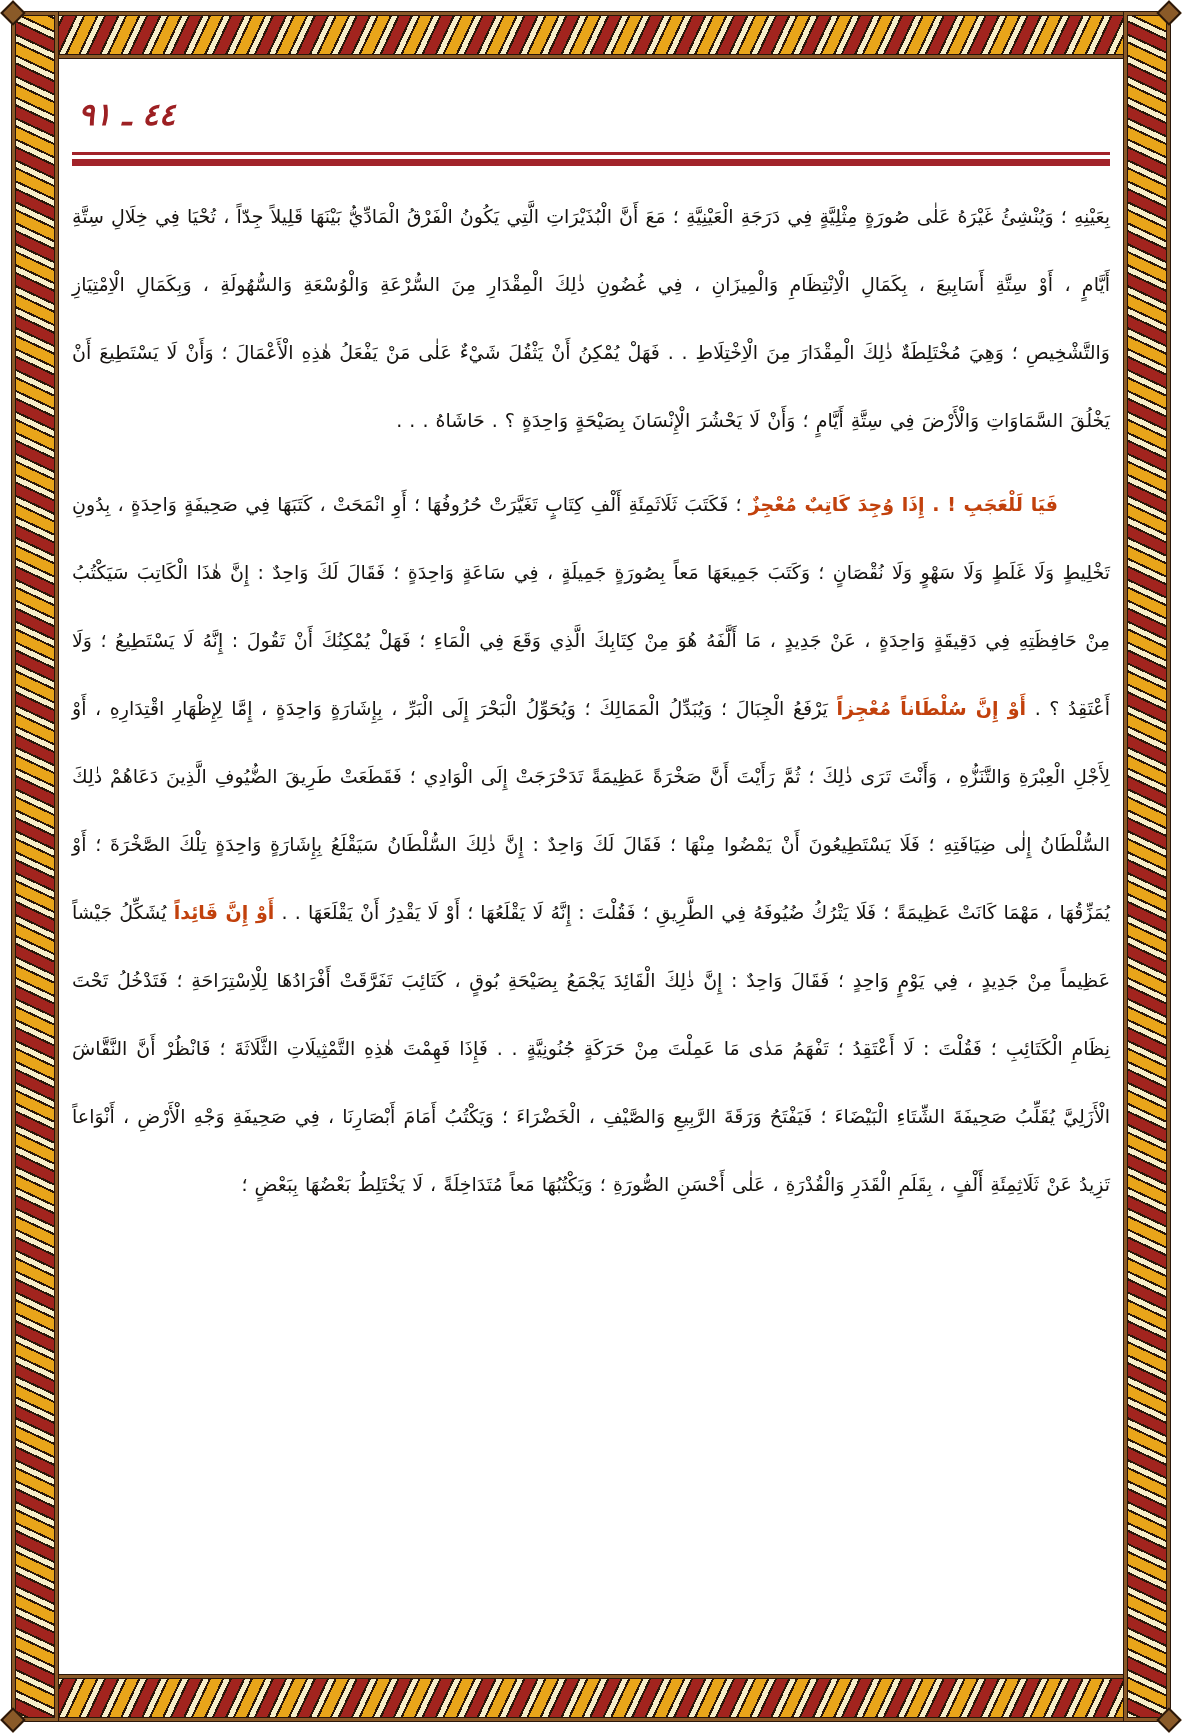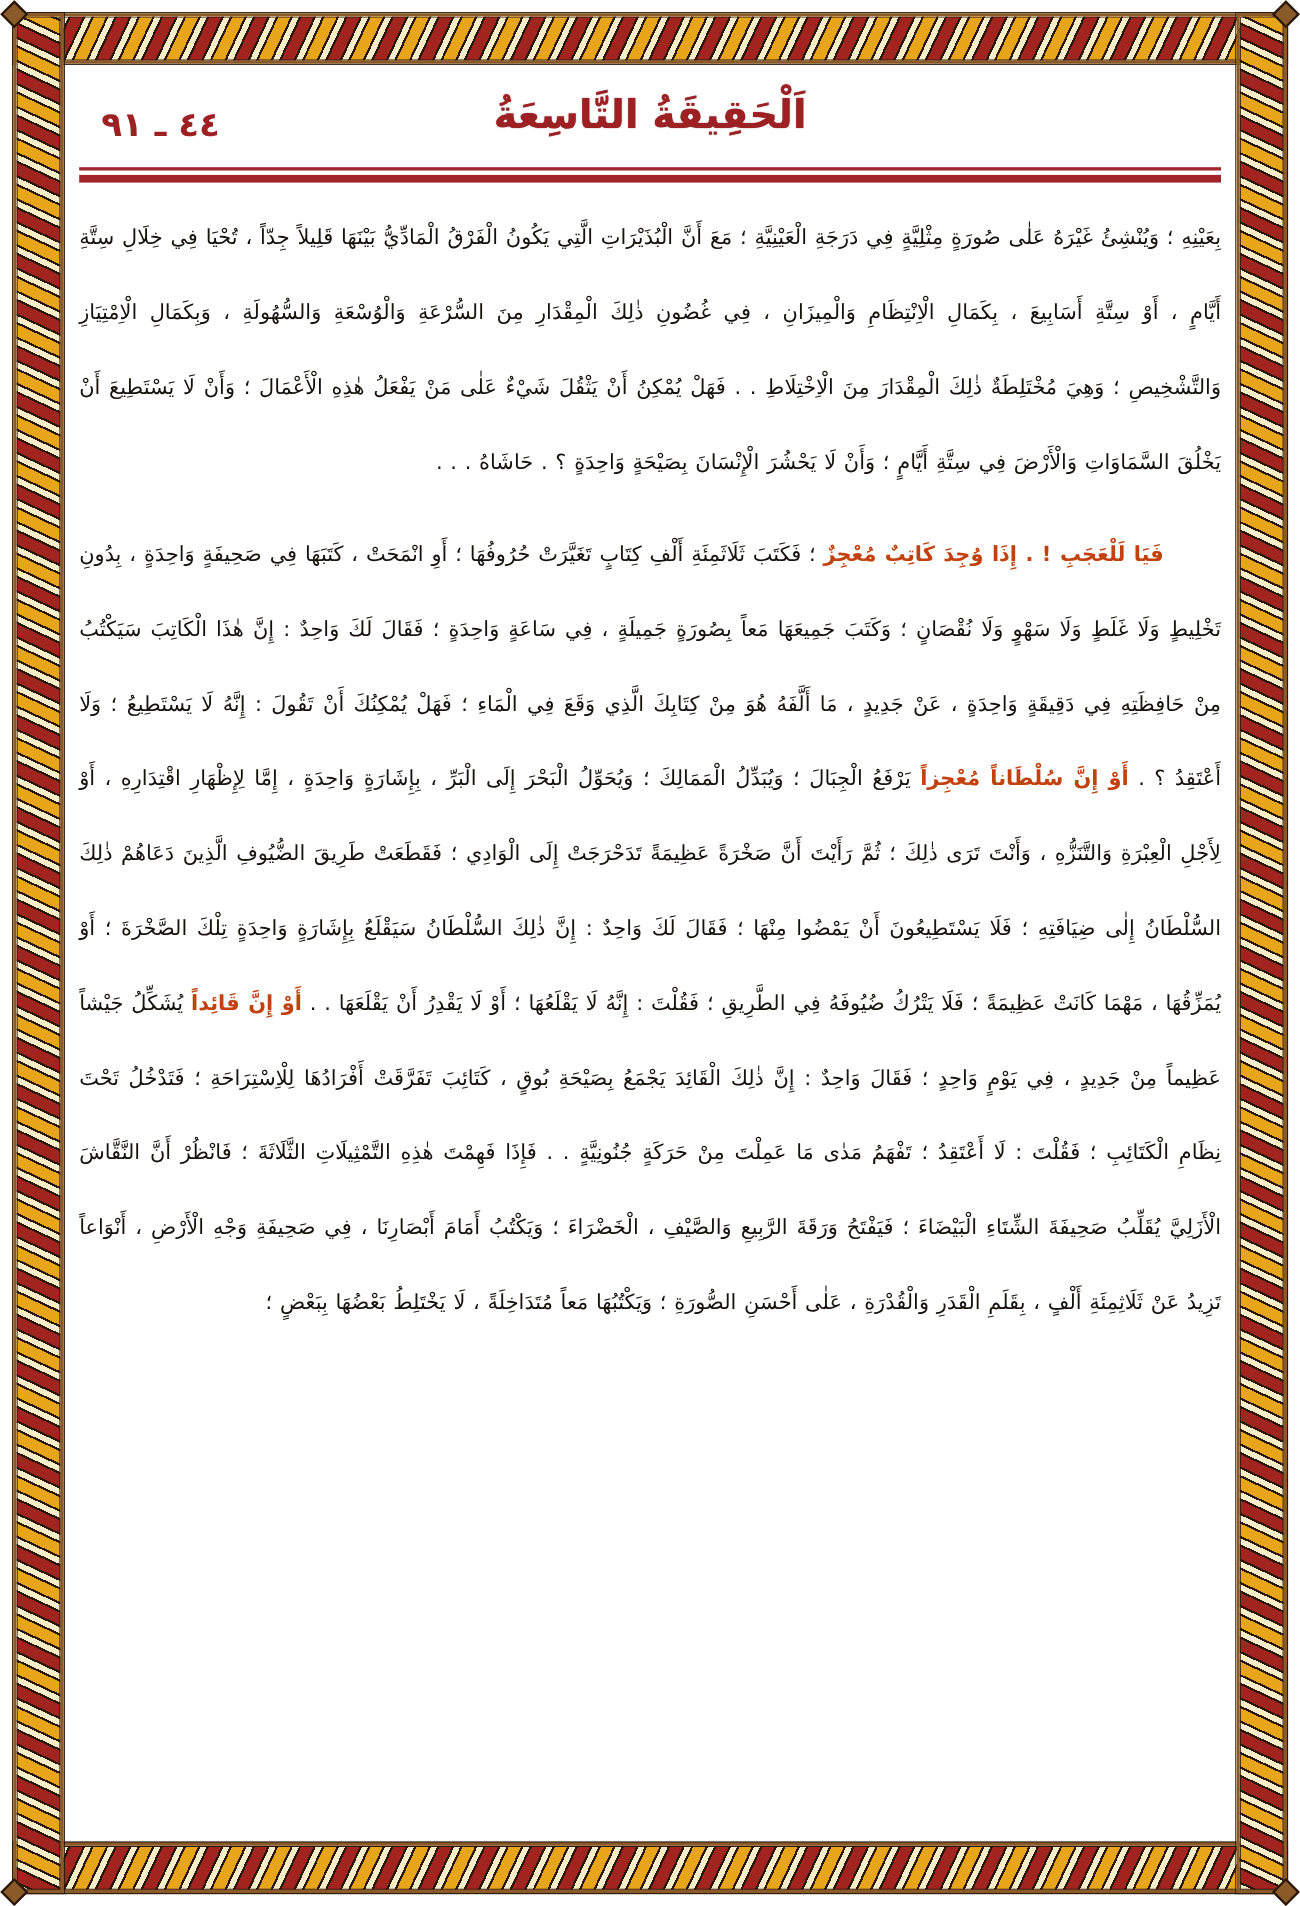--- a/index.html
+++ b/index.html
@@ -60,27 +60,28 @@
     top: 62px; bottom: 62px; left: 72px; right: 72px;
   }
 
   .header {
     position: relative;
     height: 72px;
     margin-top: 16px;
   }
   .page-num {
     position: absolute;
-    left: 20px;
+    left: 6px;
     top: 18px;
     color: #9d2023;
     font-size: 31px;
     font-weight: bold;
     letter-spacing: 2px;
     direction: rtl;
+    font-style: italic;
   }
   .doc-title {
     position: absolute;
     left: 0; right: 0;
     top: 6px;
     text-align: center;
     color: #9d2023;
     font-size: 36px;
     font-weight: bold;
     letter-spacing: 1px;
@@ -131,21 +132,20 @@
 <div class="b-strip b-vert b-right"></div>
 <div class="corner-spike cs-tl"></div>
 <div class="corner-spike cs-tr"></div>
 <div class="corner-spike cs-bl"></div>
 <div class="corner-spike cs-br"></div>
 
 <div class="page-inner">
 
   <div class="header">
     <div class="page-num">٤٤ ـ ٩١</div>
-    <div class="doc-title">اَلْحَقِيقَةُ التَّاسِعَةُ</div>
   </div>
 
   <div class="rule-thin"></div>
   <div class="rule-thick"></div>
 
   <div class="text-body">
       <p><span class="seg-black">بِعَيْنِهِ ؛ وَيُنْشِئُ غَيْرَهُ عَلٰى صُورَةٍ مِثْلِيَّةٍ فِي دَرَجَةِ الْعَيْنِيَّةِ ؛ مَعَ أَنَّ الْبُذَيْرَاتِ الَّتِي يَكُونُ الْفَرْقُ الْمَادِّيُّ بَيْنَهَا قَلِيلاً جِدّاً ، تُحْيَا فِي خِلَالِ سِتَّةِ أَيَّامٍ ، أَوْ سِتَّةِ أَسَابِيعَ ، بِكَمَالِ الْاِنْتِظَامِ وَالْمِيزَانِ ، فِي غُضُونِ ذٰلِكَ الْمِقْدَارِ مِنَ السُّرْعَةِ وَالْوُسْعَةِ وَالسُّهُولَةِ ، وَبِكَمَالِ الْاِمْتِيَازِ وَالتَّشْخِيصِ ؛ وَهِيَ مُخْتَلِطَةٌ ذٰلِكَ الْمِقْدَارَ مِنَ الْاِخْتِلَاطِ . . فَهَلْ يُمْكِنُ أَنْ يَثْقُلَ شَيْءٌ عَلٰى مَنْ يَفْعَلُ هٰذِهِ الْأَعْمَالَ ؛ وَأَنْ لَا يَسْتَطِيعَ أَنْ يَخْلُقَ السَّمَاوَاتِ وَالْأَرْضَ فِي سِتَّةِ أَيَّامٍ ؛ وَأَنْ لَا يَحْشُرَ الْإِنْسَانَ بِصَيْحَةٍ وَاحِدَةٍ ؟ . حَاشَاهُ . . .</span></p>
       <p class="indent"><span class="seg-red">فَيَا لَلْعَجَبِ ! . إِذَا وُجِدَ كَاتِبٌ مُعْجِزٌ</span><span class="seg-black"> ؛ فَكَتَبَ ثَلَاثَمِئَةِ أَلْفِ كِتَابٍ تَغَيَّرَتْ حُرُوفُهَا ؛ أَوِ انْمَحَتْ ، كَتَبَهَا فِي صَحِيفَةٍ وَاحِدَةٍ ، بِدُونِ تَخْلِيطٍ وَلَا غَلَطٍ وَلَا سَهْوٍ وَلَا نُقْصَانٍ ؛ وَكَتَبَ جَمِيعَهَا مَعاً بِصُورَةٍ جَمِيلَةٍ ، فِي سَاعَةٍ وَاحِدَةٍ ؛ فَقَالَ لَكَ وَاحِدٌ : إِنَّ هٰذَا الْكَاتِبَ سَيَكْتُبُ مِنْ حَافِظَتِهِ فِي دَقِيقَةٍ وَاحِدَةٍ ، عَنْ جَدِيدٍ ، مَا أَلَّفَهُ هُوَ مِنْ كِتَابِكَ الَّذِي وَقَعَ فِي الْمَاءِ ؛ فَهَلْ يُمْكِنُكَ أَنْ تَقُولَ : إِنَّهُ لَا يَسْتَطِيعُ ؛ وَلَا أَعْتَقِدُ ؟ . </span><span class="seg-red">أَوْ إِنَّ سُلْطَاناً مُعْجِزاً</span><span class="seg-black"> يَرْفَعُ الْجِبَالَ ؛ وَيُبَدِّلُ الْمَمَالِكَ ؛ وَيُحَوِّلُ الْبَحْرَ إِلَى الْبَرِّ ، بِإِشَارَةٍ وَاحِدَةٍ ، إِمَّا لِإِظْهَارِ اقْتِدَارِهِ ، أَوْ لِأَجْلِ الْعِبْرَةِ وَالتَّنَزُّهِ ، وَأَنْتَ تَرَى ذٰلِكَ ؛ ثُمَّ رَأَيْتَ أَنَّ صَخْرَةً عَظِيمَةً تَدَحْرَجَتْ إِلَى الْوَادِي ؛ فَقَطَعَتْ طَرِيقَ الضُّيُوفِ الَّذِينَ دَعَاهُمْ ذٰلِكَ السُّلْطَانُ إِلٰى ضِيَافَتِهِ ؛ فَلَا يَسْتَطِيعُونَ أَنْ يَمْضُوا مِنْهَا ؛ فَقَالَ لَكَ وَاحِدٌ : إِنَّ ذٰلِكَ السُّلْطَانُ سَيَقْلَعُ بِإِشَارَةٍ وَاحِدَةٍ تِلْكَ الصَّخْرَةَ ؛ أَوْ يُمَزِّقُهَا ، مَهْمَا كَانَتْ عَظِيمَةً ؛ فَلَا يَتْرُكُ ضُيُوفَهُ فِي الطَّرِيقِ ؛ فَقُلْتَ : إِنَّهُ لَا يَقْلَعُهَا ؛ أَوْ لَا يَقْدِرُ أَنْ يَقْلَعَهَا . . </span><span class="seg-red">أَوْ إِنَّ قَائِداً</span><span class="seg-black"> يُشَكِّلُ جَيْشاً عَظِيماً مِنْ جَدِيدٍ ، فِي يَوْمٍ وَاحِدٍ ؛ فَقَالَ وَاحِدٌ : إِنَّ ذٰلِكَ الْقَائِدَ يَجْمَعُ بِصَيْحَةِ بُوقٍ ، كَتَائِبَ تَفَرَّقَتْ أَفْرَادُهَا لِلْاِسْتِرَاحَةِ ؛ فَتَدْخُلُ تَحْتَ نِظَامِ الْكَتَائِبِ ؛ فَقُلْتَ : لَا أَعْتَقِدُ ؛ تَفْهَمُ مَدٰى مَا عَمِلْتَ مِنْ حَرَكَةٍ جُنُونِيَّةٍ . . فَإِذَا فَهِمْتَ هٰذِهِ التَّمْثِيلَاتِ الثَّلَاثَةَ ؛ فَانْظُرْ أَنَّ النَّقَّاشَ الْأَزَلِيَّ يُقَلِّبُ صَحِيفَةَ الشِّتَاءِ الْبَيْضَاءَ ؛ فَيَفْتَحُ وَرَقَةَ الرَّبِيعِ وَالصَّيْفِ ، الْخَضْرَاءَ ؛ وَيَكْتُبُ أَمَامَ أَبْصَارِنَا ، فِي صَحِيفَةِ وَجْهِ الْأَرْضِ ، أَنْوَاعاً تَزِيدُ عَنْ ثَلَاثِمِئَةِ أَلْفٍ ، بِقَلَمِ الْقَدَرِ وَالْقُدْرَةِ ، عَلٰى أَحْسَنِ الصُّورَةِ ؛ وَيَكْتُبُهَا مَعاً مُتَدَاخِلَةً ، لَا يَخْتَلِطُ بَعْضُهَا بِبَعْضٍ ؛</span></p>
     </div>
 

